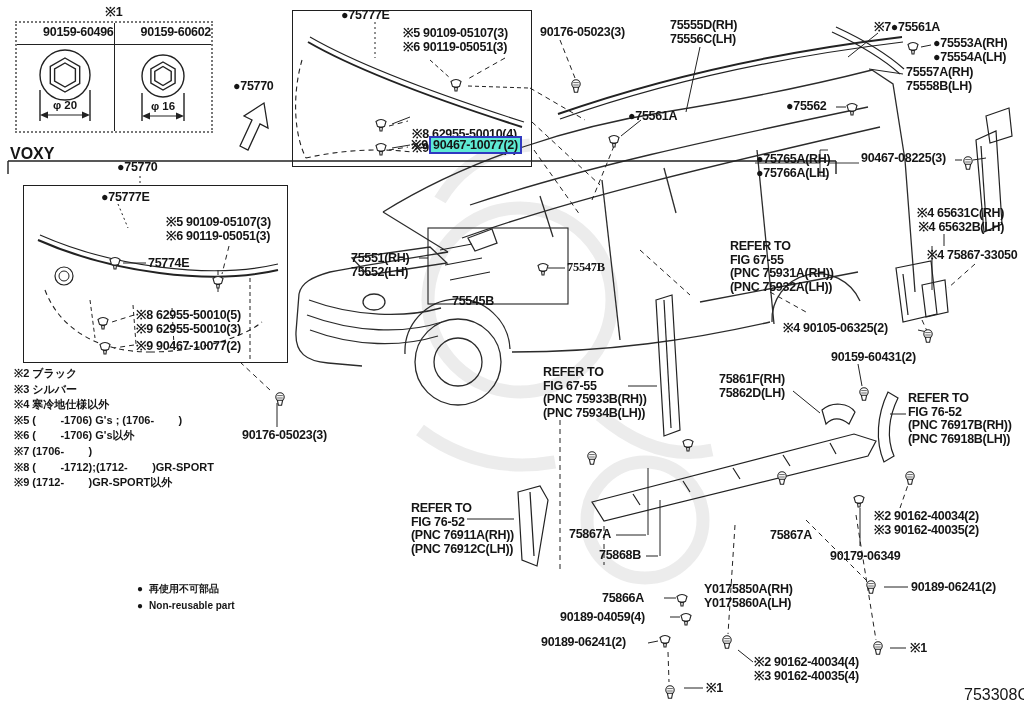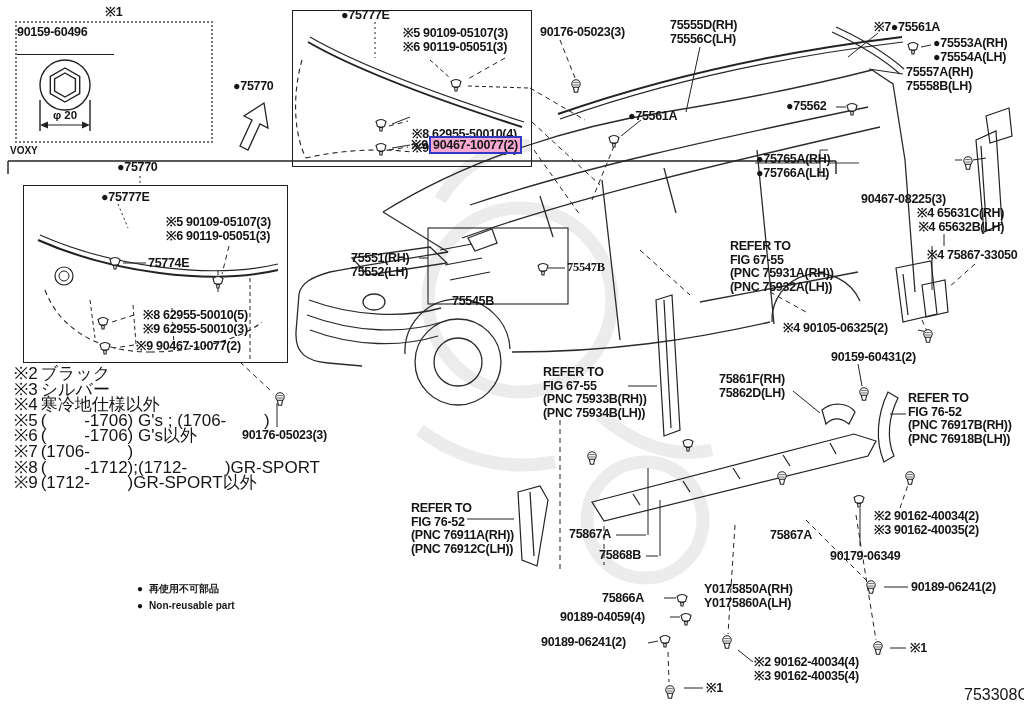--- a/index.html
+++ b/index.html
@@ -2,36 +2,36 @@
 <html><head>
 <meta charset="utf-8">
 <style>
   html,body{margin:0;padding:0;background:#fff;}
   .stage{position:relative;width:1024px;height:707px;background:#ffffff;overflow:hidden;
          font-family:"Liberation Sans",sans-serif;color:#151515;}
   .art{position:absolute;left:0;top:0;z-index:0;}
   .box{position:absolute;border:1.6px solid #1f1f1f;background:transparent;z-index:1;}
   .callout{position:absolute;font-weight:bold;font-size:12.5px;line-height:13.6px;
            letter-spacing:-0.3px;white-space:pre;z-index:3;}
-  .callout .hl{background:#f9a8d4;outline:2.2px solid #3039c0;padding:0 2px;}
-  .voxy-label{position:absolute;left:10px;top:145px;font-weight:bold;font-size:10px;z-index:3;}
-  .notes{position:absolute;left:14px;top:366px;font-weight:normal;font-size:17px;
+  .callout .hl{background:#5eead4;outline:2.2px solid #3039c0;padding:0 2px;}
+  .voxy-label{position:absolute;left:10px;top:145px;font-weight:bold;font-size:16px;z-index:3;}
+  .notes{position:absolute;left:14px;top:366px;font-weight:bold;font-size:11px;
          line-height:15.6px;white-space:pre;z-index:3;}
   .notes .k{margin-right:3px;}
   .legend{position:absolute;left:137px;top:580px;font-weight:bold;font-size:10px;
           line-height:17px;z-index:3;}
   .legend .b{margin-right:6px;}
   .diagram-code{position:absolute;left:964px;top:686px;font-weight:normal;font-size:16px;z-index:3;}
   .bolt-table{position:absolute;left:15px;top:5px;width:198px;z-index:3;}
   .bt-note{text-align:center;font-weight:bold;font-size:12.5px;line-height:14px;}
   .bt-box{display:flex;border:2px dotted #777;margin-top:2px;background:#fff;}
   .bt-cell{width:50%;}
   .bt-cell + .bt-cell{border-left:1.6px solid #222;}
-  .bt-part{font-weight:bold;font-size:12.5px;text-align:left;letter-spacing:-0.3px;
-           border-bottom:1.6px solid #222;padding:2px 0 15px;}
+  .bt-part{font-weight:bold;font-size:12.5px;text-align:right;letter-spacing:-0.3px;
+           border-bottom:1.6px solid #222;padding:2px 0 5px;}
 </style>
 </head>
 <body>
 
 <div class="stage">
 
   <svg class="art" width="1024" height="707" viewBox="0 0 1024 707">
     <defs>
       <g id="scr" stroke="#222" stroke-width="1.1" fill="#fff">
         <circle r="4.2"></circle>
@@ -234,35 +234,49 @@
             <circle cx="48" cy="30" r="25"></circle>
             <path d="M48,13 L62.7,21.5 V38.5 L48,47 L33.3,38.5 V21.5 Z"></path>
             <path d="M48,18 L58.4,24 V36 L48,42 L37.6,36 V24 Z"></path>
             <path d="M23,45 V76 M73,45 V76"></path>
             <path d="M26,70 H70" stroke-width="1.2"></path>
           </g>
           <path d="M23,70 L31,66.5 V73.5 Z M73,70 L65,66.5 V73.5 Z" fill="#222"></path>
           <text x="48" y="64" text-anchor="middle" font-size="11.5" font-weight="bold" font-family="Liberation Sans, sans-serif" fill="#151515">φ 20</text>
         </svg>
       </div>
+      <div class="bt-cell">
+        <div class="bt-part">90159-60602</div>
+        <svg width="96" height="82" viewBox="0 0 96 82">
+          <g stroke="#222" stroke-width="1.4" fill="none">
+            <circle cx="48" cy="31" r="21"></circle>
+            <path d="M48,17 L60.1,24 V38 L48,45 L35.9,38 V24 Z"></path>
+            <path d="M48,21.5 L56.2,26.3 V35.7 L48,40.5 L39.8,35.7 V26.3 Z"></path>
+            <path d="M27,48 V76 M69,48 V76"></path>
+            <path d="M30,71 H66" stroke-width="1.2"></path>
+          </g>
+          <path d="M27,71 L35,67.5 V74.5 Z M69,71 L61,67.5 V74.5 Z" fill="#222"></path>
+          <text x="48" y="65" text-anchor="middle" font-size="11.5" font-weight="bold" font-family="Liberation Sans, sans-serif" fill="#151515">φ 16</text>
+        </svg>
+      </div>
     </div>
   </div>
 
   <div class="voxy-label">VOXY</div>
 
   <div>
       <div class="callout" style="left: 540px; top: 26px;"><div><span>90176-05023(3)</span></div></div>
       <div class="callout" style="left: 670px; top: 19px;"><div><span>75555D(RH)</span></div><div><span>75556C(LH)</span></div></div>
       <div class="callout" style="left: 874px; top: 21px;"><div><span>※7●75561A</span></div></div>
       <div class="callout" style="left: 933px; top: 37px;"><div><span>●75553A(RH)</span></div><div><span>●75554A(LH)</span></div></div>
       <div class="callout" style="left: 906px; top: 66px;"><div><span>75557A(RH)</span></div><div><span>75558B(LH)</span></div></div>
       <div class="callout" style="left: 786px; top: 100px;"><div><span>●75562</span></div></div>
       <div class="callout" style="left: 628px; top: 110px;"><div><span>●75561A</span></div></div>
       <div class="callout" style="left: 756px; top: 153px;"><div><span>●75765A(RH)</span></div><div><span>●75766A(LH)</span></div></div>
-      <div class="callout" style="left: 861px; top: 152px; margin-top: 41px;"><div><span>90467-08225(3)</span></div></div>
+      <div class="callout" style="left: 861px; top: 152px;"><div><span>90467-08225(3)</span></div></div>
       <div class="callout" style="left: 917px; top: 207px; text-align: right;"><div><span>※4 65631C(RH)</span></div><div><span>※4 65632B(LH)</span></div></div>
       <div class="callout" style="left: 927px; top: 249px; text-align: center;"><div><span>※4 75867-33050</span></div></div>
       <div class="callout" style="left: 351px; top: 252px;"><div><span>75551(RH)</span></div><div><span>75552(LH)</span></div></div>
       <div class="callout" style="left: 567px; top: 261px; font-family: Liberation Serif, serif;"><div><span>75547B</span></div></div>
       <div class="callout" style="left: 452px; top: 295px;"><div><span>75545B</span></div></div>
       <div class="callout" style="left: 730px; top: 240px;"><div><span>REFER TO</span></div><div><span>FIG 67-55</span></div><div><span>(PNC 75931A(RH))</span></div><div><span>(PNC 75932A(LH))</span></div></div>
       <div class="callout" style="left: 783px; top: 322px;"><div><span>※4 90105-06325(2)</span></div></div>
       <div class="callout" style="left: 831px; top: 351px;"><div><span>90159-60431(2)</span></div></div>
       <div class="callout" style="left: 719px; top: 373px;"><div><span>75861F(RH)</span></div><div><span>75862D(LH)</span></div></div>
       <div class="callout" style="left: 908px; top: 392px;"><div><span>REFER TO</span></div><div><span>FIG 76-52</span></div><div><span>(PNC 76917B(RH))</span></div><div><span>(PNC 76918B(LH))</span></div></div>
@@ -283,21 +297,21 @@
       <div class="callout" style="left: 706px; top: 682px;"><div><span>※1</span></div></div>
       <div class="callout" style="left: 233px; top: 80px;"><div><span>●75770</span></div></div>
       <div class="callout" style="left: 341px; top: 9px;"><div><span>●75777E</span></div></div>
       <div class="callout" style="left: 403px; top: 27px;"><div><span>※5 90109-05107(3)</span></div><div><span>※6 90119-05051(3)</span></div></div>
       <div class="callout" style="left: 412px; top: 108px; margin-top: 20px;"><div><span>※8 62955-50010(4)</span></div><div><span>※9 90467-10077(2)</span></div></div>
       <div class="callout" style="left: 411px; top: 139px;"><div><span>※9 </span><span class="hl">90467-10077(2)</span></div></div>
       <div class="callout" style="left: 117px; top: 161px;"><div><span>●75770</span></div></div>
       <div class="callout" style="left: 101px; top: 191px;"><div><span>●75777E</span></div></div>
       <div class="callout" style="left: 166px; top: 216px;"><div><span>※5 90109-05107(3)</span></div><div><span>※6 90119-05051(3)</span></div></div>
       <div class="callout" style="left: 148px; top: 257px;"><div><span>75774E</span></div></div>
-      <div class="callout" style="left: 136px; top: 309px; margin-left: 7px;"><div><span>※8 62955-50010(5)</span></div><div><span>※9 62955-50010(3)</span></div></div>
+      <div class="callout" style="left: 136px; top: 309px;"><div><span>※8 62955-50010(5)</span></div><div><span>※9 62955-50010(3)</span></div></div>
       <div class="callout" style="left: 136px; top: 340px;"><div><span>※9 90467-10077(2)</span></div></div>
       <div class="callout" style="left: 242px; top: 429px;"><div><span>90176-05023(3)</span></div></div>
     </div>
 
   <div class="notes"><div><span class="k">※2</span><span>ブラック</span></div><div><span class="k">※3</span><span>シルバー</span></div><div><span class="k">※4</span><span>寒冷地仕様以外</span></div><div><span class="k">※5</span><span>(        -1706) G's ; (1706-        )</span></div><div><span class="k">※6</span><span>(        -1706) G's以外</span></div><div><span class="k">※7</span><span>(1706-        )</span></div><div><span class="k">※8</span><span>(        -1712);(1712-        )GR-SPORT</span></div><div><span class="k">※9</span><span>(1712-        )GR-SPORT以外</span></div></div>
 
   <div class="legend">
     <div><span class="b">●</span><span>再使用不可部品</span></div>
     <div><span class="b">●</span><span>Non-reusable part</span></div>
   </div>

